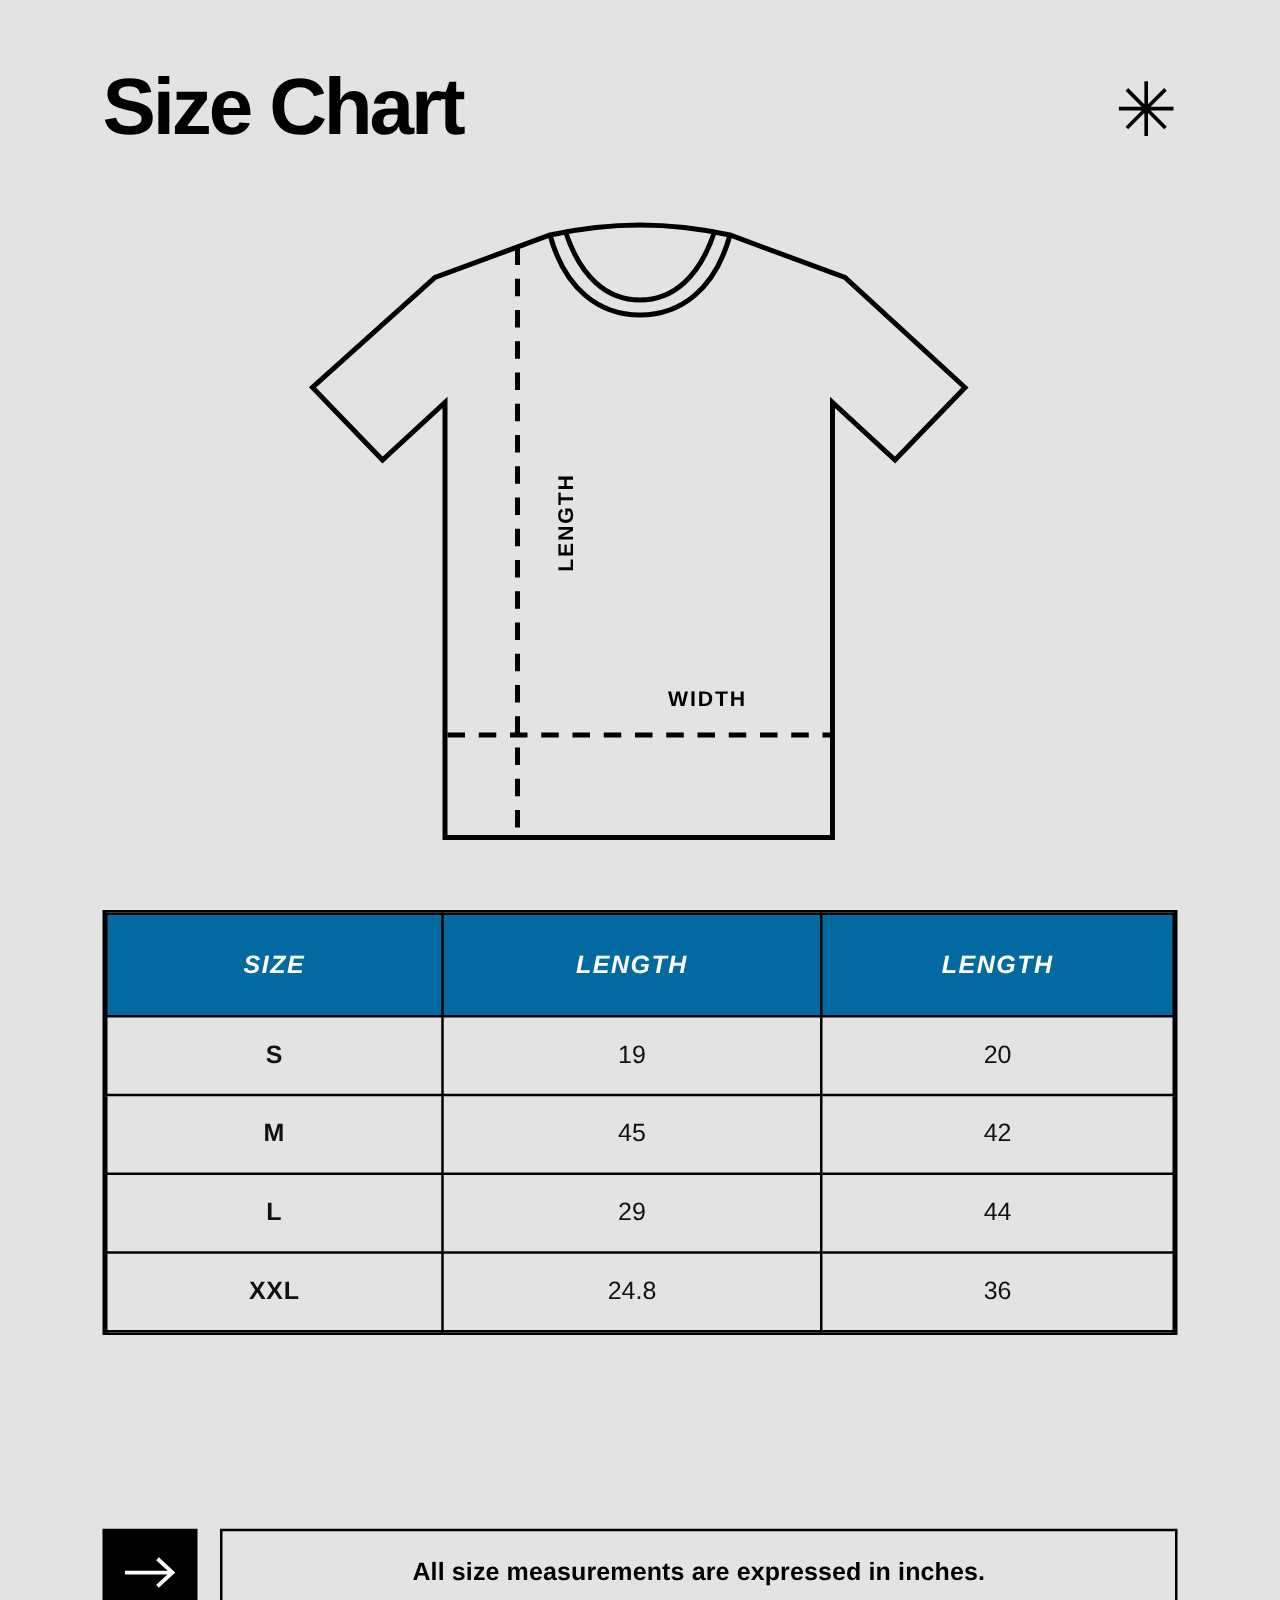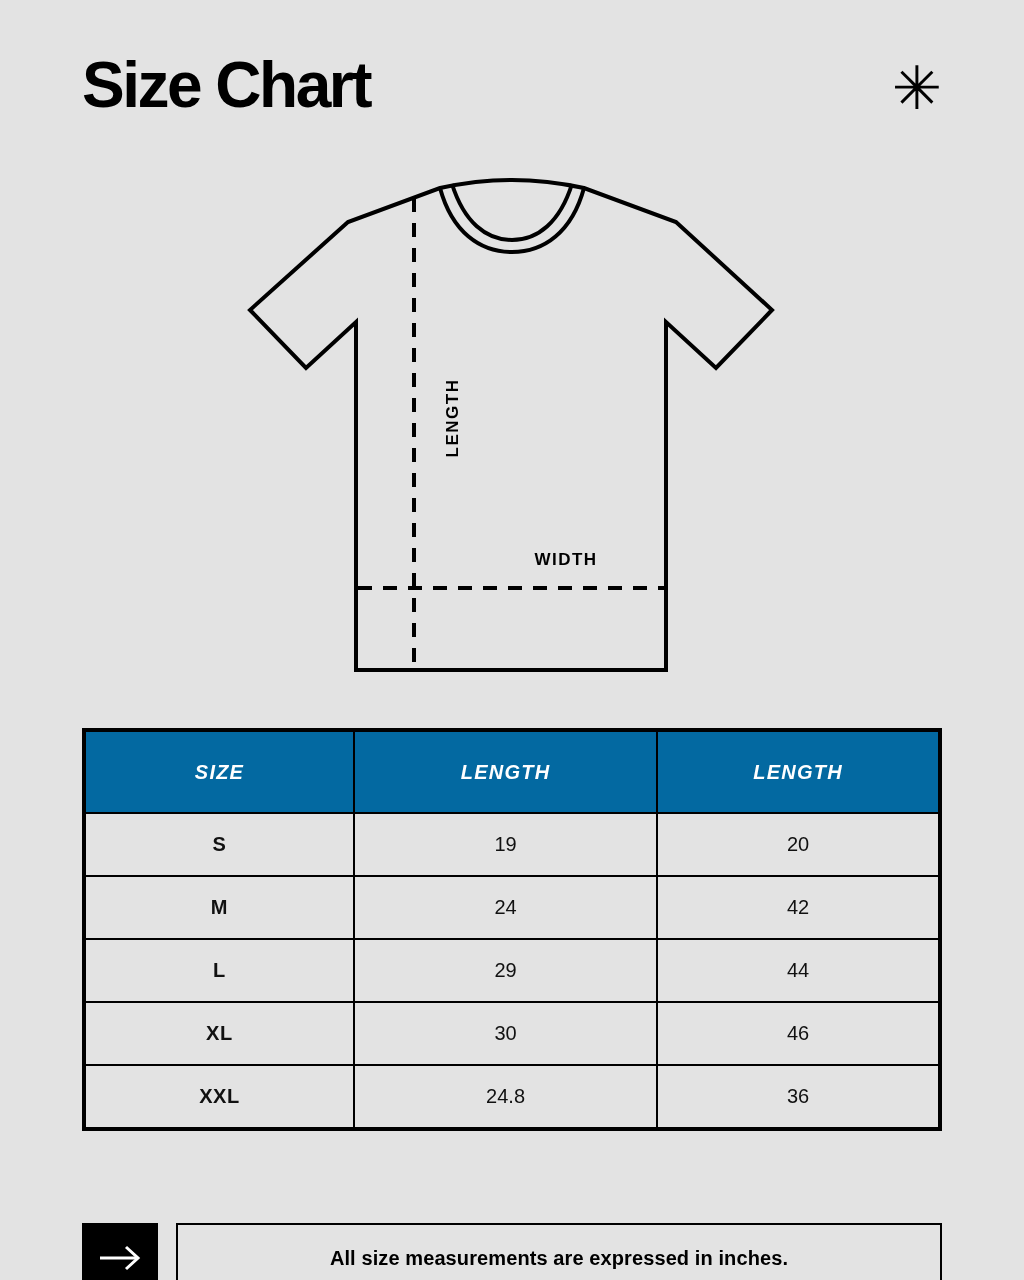--- a/index.html
+++ b/index.html
@@ -210,32 +210,27 @@
         </tr>
       </thead>
       <tbody>
         <tr>
           <td class="size-cell">S</td>
           <td>19</td>
           <td>20</td>
         </tr>
         <tr>
           <td class="size-cell">M</td>
-          <td>24</td>
+          <td>45</td>
           <td>42</td>
         </tr>
         <tr>
           <td class="size-cell">L</td>
           <td>29</td>
           <td>44</td>
-        </tr>
-        <tr>
-          <td class="size-cell">XL</td>
-          <td>30</td>
-          <td>46</td>
         </tr>
         <tr>
           <td class="size-cell">XXL</td>
           <td>24.8</td>
           <td>36</td>
         </tr>
       </tbody>
     </table>
   </div>
 

